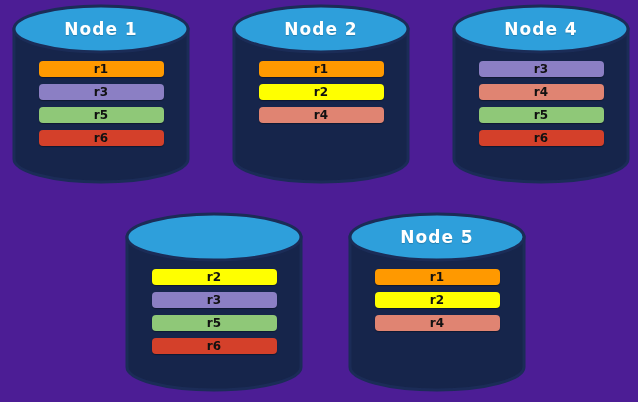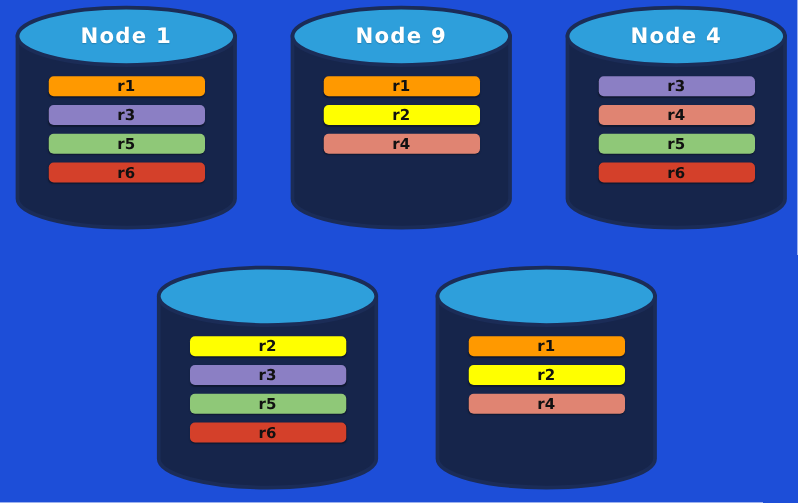--- a/index.html
+++ b/index.html
@@ -65,21 +65,21 @@
     justify-content: center;
     color: #111111;
     font-weight: bold;
     font-size: 12px;
     line-height: 1;
   }
 </style>
 </head>
 <body>
 
-<div id="canvas" style="background: #1d4ed8;">
+<div id="canvas" style="background: #4c1d95;">
     <div class="node" style="left: 12px; top: 4px; width: 178px; height: 182px;">
       <svg class="node-svg" width="178" height="182" viewBox="0 0 178 182">
         <path d="M 2 25 L 2 155 A 87 23 0 0 0 176 155 L 176 25 Z" fill="#16254B" stroke="#1B2C57" stroke-width="3"></path>
         <ellipse cx="89" cy="25" rx="87" ry="23" fill="#2E9FDB" stroke="#1B2C57" stroke-width="3"></ellipse>
       </svg>
       <div class="node-title" style="top: 17px; color: rgb(255, 255, 255);">Node  1</div>
       <div class="replica-stack" style="top: 57px;">
         <div class="replica" style="width: 125px; background: rgb(255, 153, 0);">
           <span class="replica-label" style="color: rgb(17, 17, 17);">r1</span>
         </div>
@@ -92,21 +92,21 @@
         <div class="replica" style="width: 125px; background: rgb(212, 64, 42);">
           <span class="replica-label" style="color: rgb(17, 17, 17);">r6</span>
         </div>
       </div>
     </div>
     <div class="node" style="left: 232px; top: 4px; width: 178px; height: 182px;">
       <svg class="node-svg" width="178" height="182" viewBox="0 0 178 182">
         <path d="M 2 25 L 2 155 A 87 23 0 0 0 176 155 L 176 25 Z" fill="#16254B" stroke="#1B2C57" stroke-width="3"></path>
         <ellipse cx="89" cy="25" rx="87" ry="23" fill="#2E9FDB" stroke="#1B2C57" stroke-width="3"></ellipse>
       </svg>
-      <div class="node-title" style="top: 17px; color: rgb(255, 255, 255);">Node  9</div>
+      <div class="node-title" style="top: 17px; color: rgb(255, 255, 255);">Node  2</div>
       <div class="replica-stack" style="top: 57px;">
         <div class="replica" style="width: 125px; background: rgb(255, 153, 0);">
           <span class="replica-label" style="color: rgb(17, 17, 17);">r1</span>
         </div>
         <div class="replica" style="width: 125px; background: rgb(255, 255, 0);">
           <span class="replica-label" style="color: rgb(17, 17, 17);">r2</span>
         </div>
         <div class="replica" style="width: 125px; background: rgb(224, 132, 114);">
           <span class="replica-label" style="color: rgb(17, 17, 17);">r4</span>
         </div>
@@ -151,20 +151,21 @@
         <div class="replica" style="width: 125px; background: rgb(212, 64, 42);">
           <span class="replica-label" style="color: rgb(17, 17, 17);">r6</span>
         </div>
       </div>
     </div>
     <div class="node" style="left: 348px; top: 212px; width: 178px; height: 182px;">
       <svg class="node-svg" width="178" height="182" viewBox="0 0 178 182">
         <path d="M 2 25 L 2 155 A 87 23 0 0 0 176 155 L 176 25 Z" fill="#16254B" stroke="#1B2C57" stroke-width="3"></path>
         <ellipse cx="89" cy="25" rx="87" ry="23" fill="#2E9FDB" stroke="#1B2C57" stroke-width="3"></ellipse>
       </svg>
+      <div class="node-title" style="top: 17px; color: rgb(255, 255, 255);">Node  5</div>
       <div class="replica-stack" style="top: 57px;">
         <div class="replica" style="width: 125px; background: rgb(255, 153, 0);">
           <span class="replica-label" style="color: rgb(17, 17, 17);">r1</span>
         </div>
         <div class="replica" style="width: 125px; background: rgb(255, 255, 0);">
           <span class="replica-label" style="color: rgb(17, 17, 17);">r2</span>
         </div>
         <div class="replica" style="width: 125px; background: rgb(224, 132, 114);">
           <span class="replica-label" style="color: rgb(17, 17, 17);">r4</span>
         </div>

